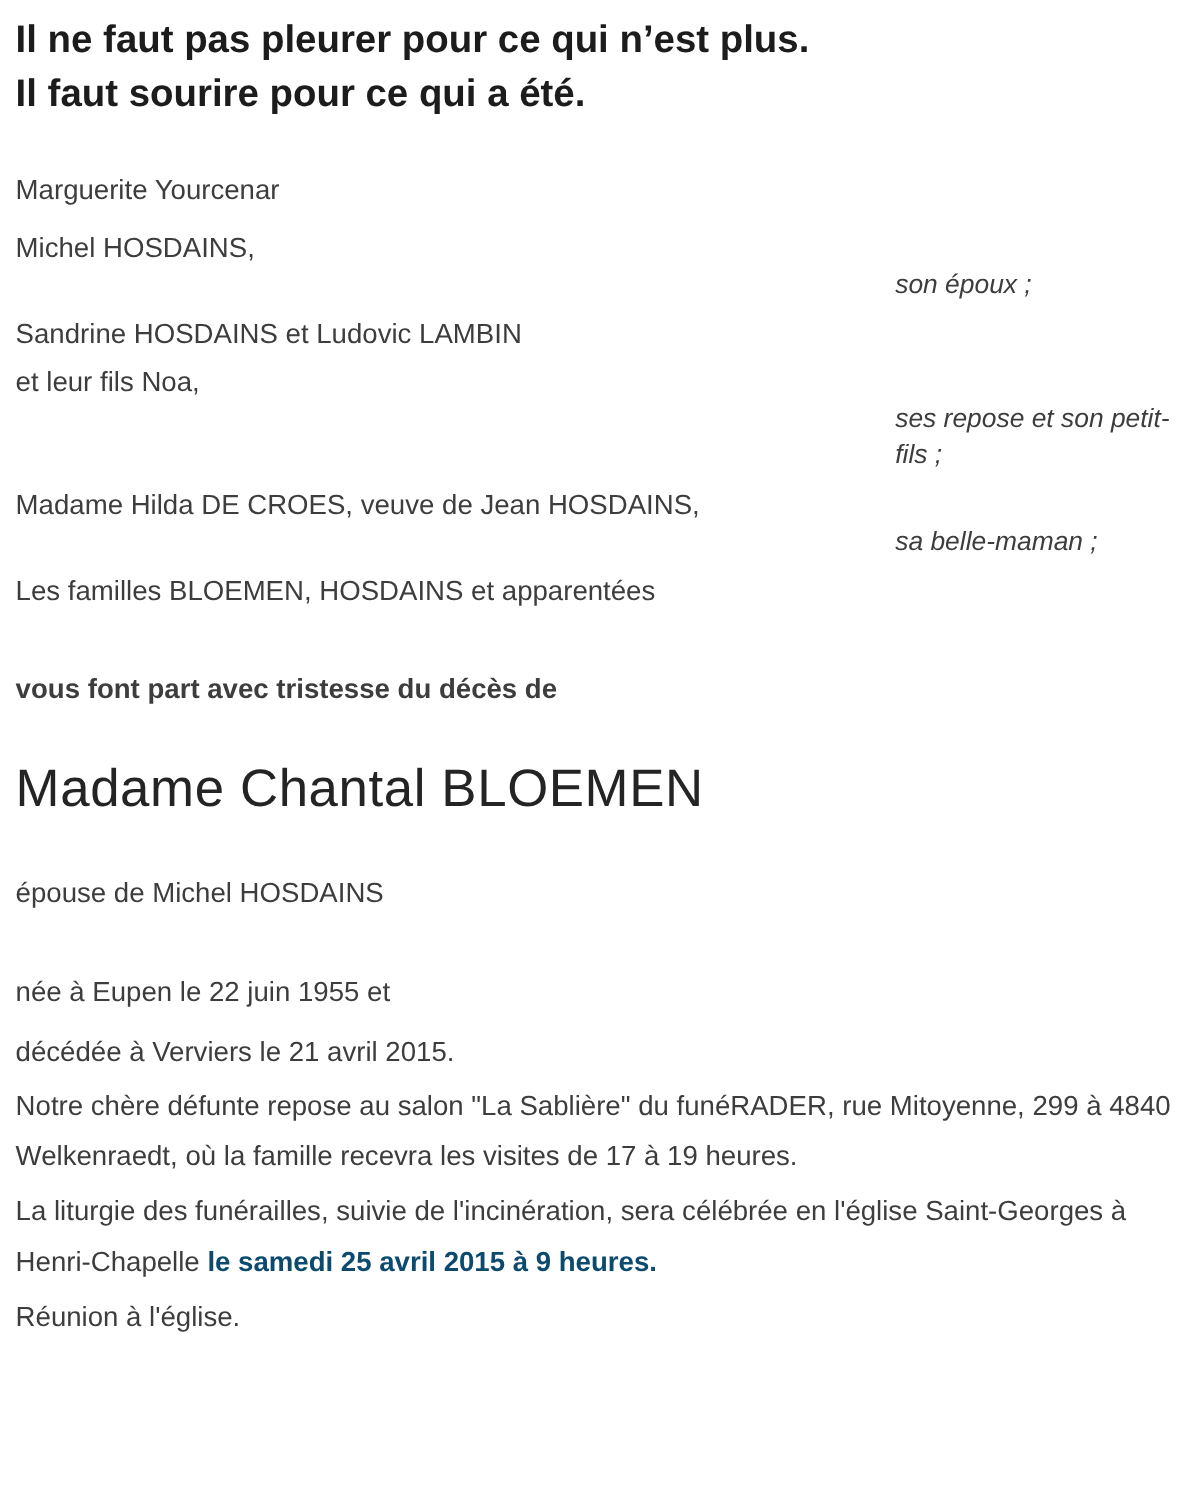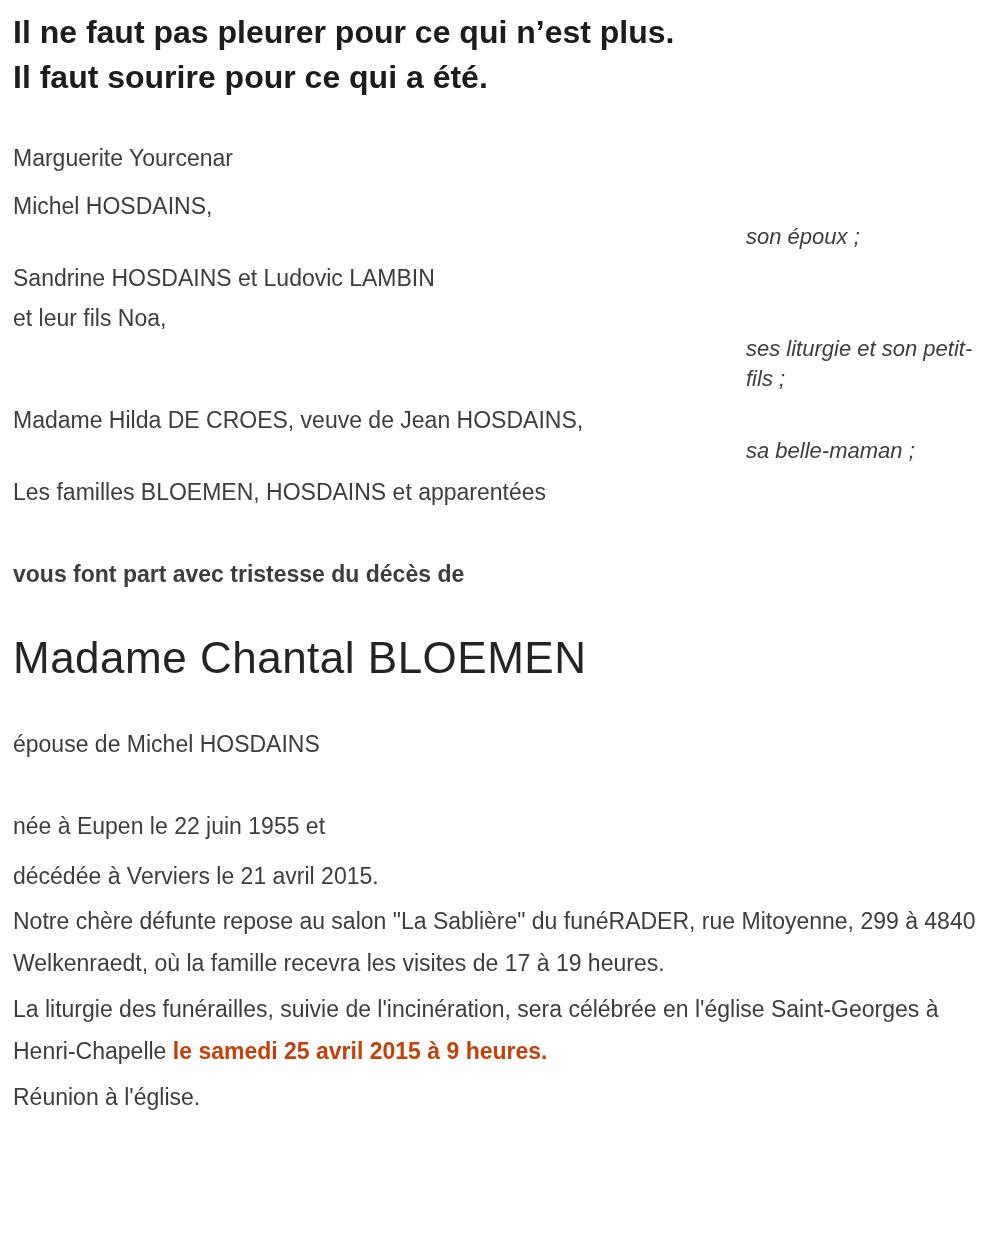--- a/index.html
+++ b/index.html
@@ -67,21 +67,21 @@
     margin-top: 10px;
   }
   .life-dates p:first-child { margin-top: 0; }
   .body-paragraph {
     font-size: 23px;
     line-height: 42px;
     margin-top: 4px;
   }
   .body-paragraph .bold-inline {
     font-weight: 700;
-    color: #c2410c;
+    color: #0c4a6e;
   }
 </style>
 </head>
 <body>
 
 <div class="page">
 
   <div>
     <div class="epigraph-line">Il ne faut pas pleurer pour ce qui n’est plus.</div>
     <div class="epigraph-line">Il faut sourire pour ce qui a été.</div>
@@ -92,21 +92,21 @@
   <div class="relatives">
 
     <div class="relative-block">
       <div class="name-line">Michel HOSDAINS,</div>
       <span class="relation tight">son époux ;</span>
     </div>
 
     <div class="relative-block">
       <div class="name-line">Sandrine HOSDAINS et Ludovic LAMBIN</div>
       <div class="name-line">et leur fils Noa,</div>
-      <span class="relation tight">ses liturgie et son petit-fils ;</span>
+      <span class="relation tight">ses repose et son petit-fils ;</span>
     </div>
 
     <div class="relative-block">
       <div class="name-line">Madame Hilda DE CROES, veuve de Jean HOSDAINS,</div>
       <span class="relation tight">sa belle-maman ;</span>
     </div>
 
     <div class="relative-block">
       <div class="name-line">Les familles BLOEMEN, HOSDAINS et apparentées</div>
     </div>

